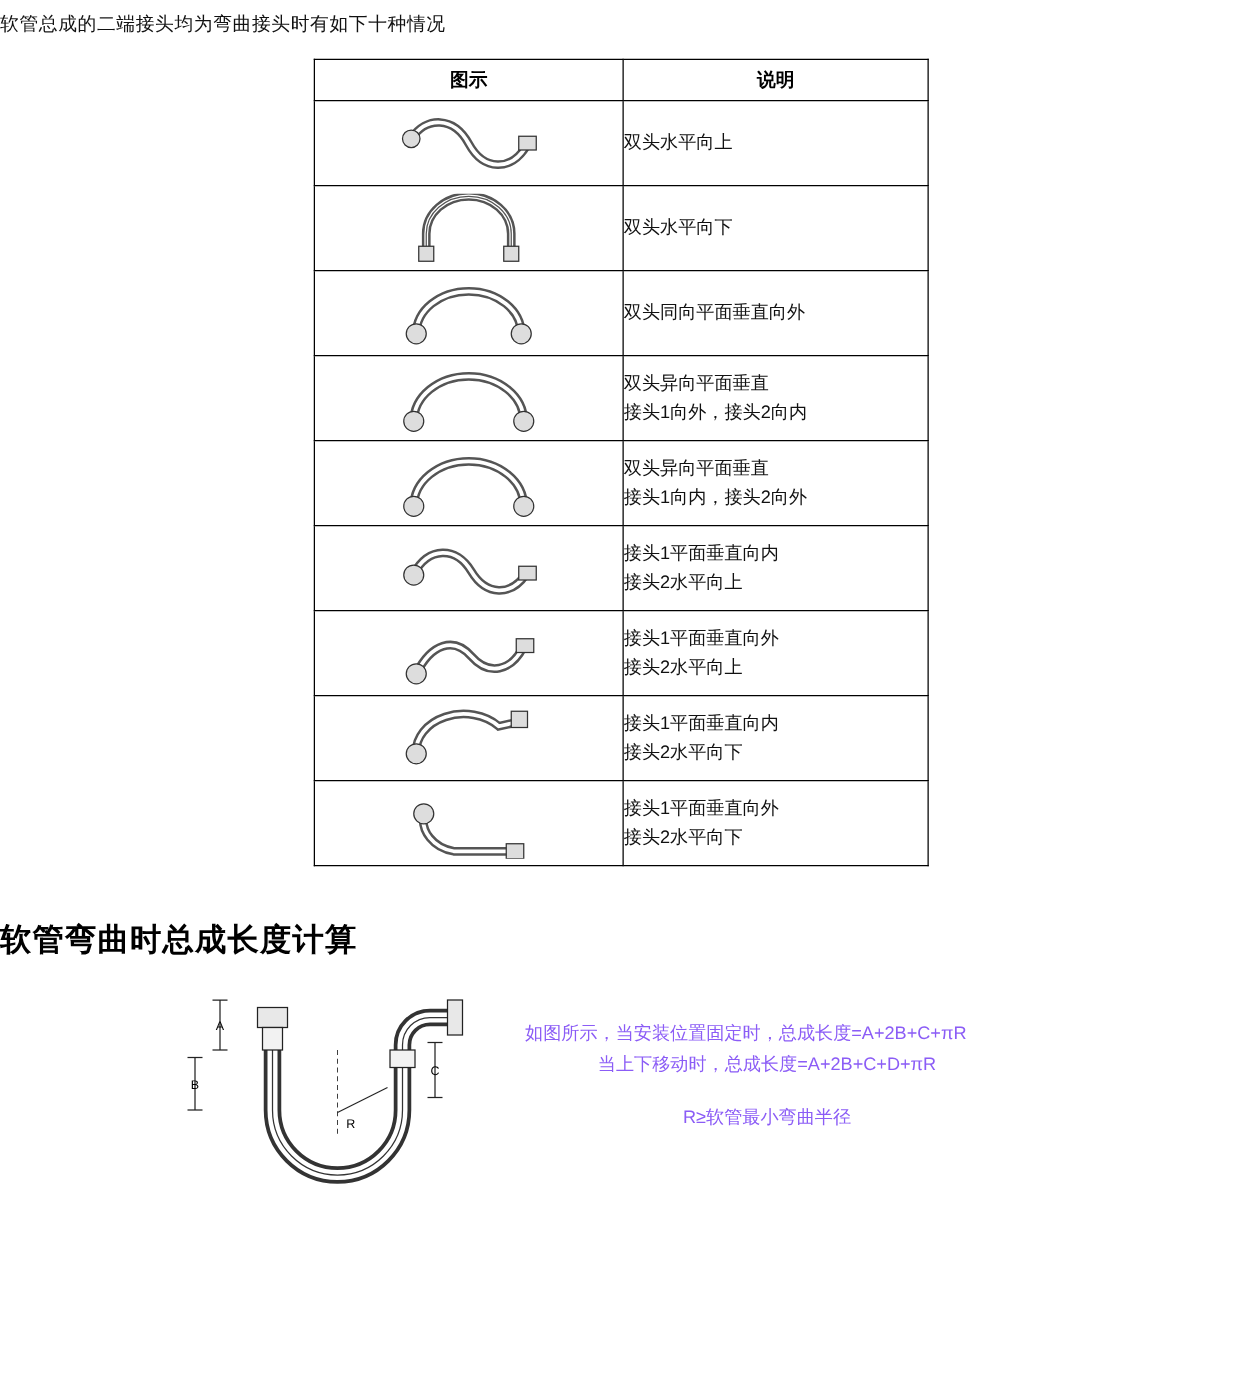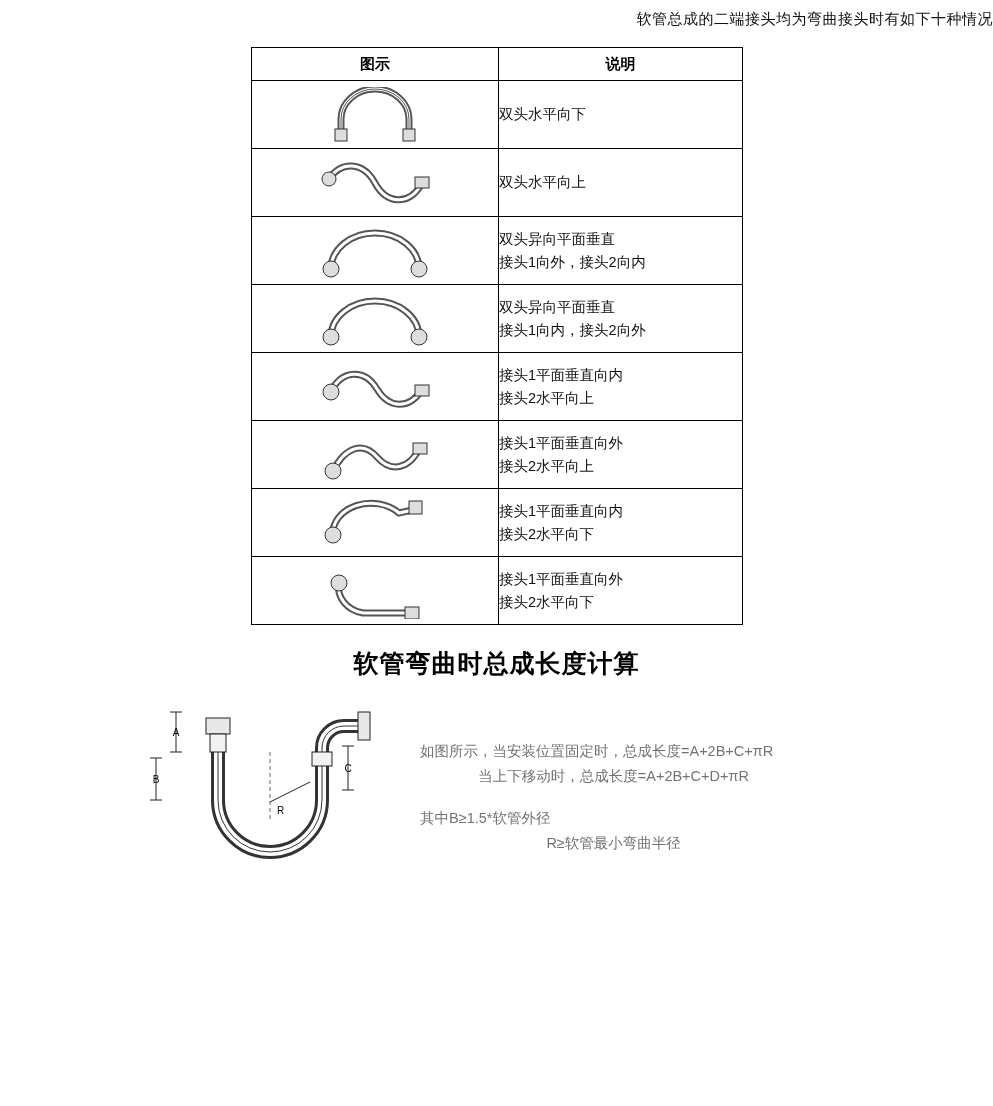--- a/index.html
+++ b/index.html
@@ -10,21 +10,21 @@
     width: 993px;
     height: 1106px;
     background: #ffffff;
     font-family: "Liberation Sans", sans-serif;
     color: #000;
     position: relative;
     overflow: hidden;
   }
 
   .page-heading {
-    text-align: right;
+    text-align: left;
     font-size: 15px;
     margin-top: 10px;
     letter-spacing: 0.5px;
     color: #111;
   }
 
   
   .table-wrap {
     margin: 18px auto 0 auto;
     width: 491px;
@@ -58,44 +58,43 @@
     font-size: 14.5px;
     line-height: 1.55;
     color: #111;
   }
   .desc-line { display: block; white-space: nowrap; }
 
   .fig-svg { display: block; margin: 0 auto; }
 
   
   .calc-title {
-    text-align: center;
     font-size: 25px;
     font-weight: bold;
     letter-spacing: 1px;
-    margin-top: 22px;
+    margin-top: 42px;
     color: #000;
   }
   .calc-body {
     position: relative;
     margin-top: 10px;
     height: 230px;
   }
   .calc-drawing {
     position: absolute;
     left: 140px;
     top: 0;
   }
   .calc-text {
     position: absolute;
     left: 420px;
-    top: 49px;
+    top: 37px;
     font-size: 14.5px;
     line-height: 1.75;
-    color: #737373;
+    color: #8b5cf6;
   }
   .calc-text .spacer { height: 16px; }
   .calc-text .indent { padding-left: 34px; text-align: center; }
 </style>
 </head>
 <body>
 
 <div class="page-heading">软管总成的二端接头均为弯曲接头时有如下十种情况</div>
 
 <div class="table-wrap">
@@ -108,47 +107,60 @@
       <tr>
         <th>图示</th>
         <th>说明</th>
       </tr>
     </thead>
     <tbody>
 
       <tr>
         <td class="fig-cell">
           <svg class="fig-svg" width="140" height="56" viewBox="0 0 140 56">
+            <path d="M24 24 C36 6, 58 6, 70 28 C82 50, 104 50, 116 30" fill="none" stroke="#555" stroke-width="7"></path>
+            <path d="M24 24 C36 6, 58 6, 70 28 C82 50, 104 50, 116 30" fill="none" stroke="#fff" stroke-width="3"></path>
+            <circle cx="24" cy="24" r="7" fill="#ddd" stroke="#333"></circle>
+            <rect x="110" y="22" width="14" height="11" fill="#ddd" stroke="#333"></rect>
+          </svg>
+        </td>
+        <td class="desc-cell">
+          <span class="desc-line">双头水平向上</span>
+        </td>
+      </tr>
+
+      <tr>
+        <td class="fig-cell">
+          <svg class="fig-svg" width="140" height="56" viewBox="0 0 140 56">
             <path d="M36 52 L36 32 A34 30 0 0 1 104 32 L104 52" fill="none" stroke="#555" stroke-width="7"></path>
             <path d="M36 52 L36 32 A34 30 0 0 1 104 32 L104 52" fill="none" stroke="#fff" stroke-width="3"></path>
             <path d="M36 52 L36 32 A34 30 0 0 1 104 32 L104 52" fill="none" stroke="#555" stroke-width="1"></path>
             <rect x="30" y="42" width="12" height="12" fill="#ddd" stroke="#333"></rect>
             <rect x="98" y="42" width="12" height="12" fill="#ddd" stroke="#333"></rect>
           </svg>
         </td>
         <td class="desc-cell">
           <span class="desc-line">双头水平向下</span>
         </td>
       </tr>
 
-      <tr>
-        <td class="fig-cell">
-          <svg class="fig-svg" width="140" height="56" viewBox="0 0 140 56">
-            <path d="M24 24 C36 6, 58 6, 70 28 C82 50, 104 50, 116 30" fill="none" stroke="#555" stroke-width="7"></path>
-            <path d="M24 24 C36 6, 58 6, 70 28 C82 50, 104 50, 116 30" fill="none" stroke="#fff" stroke-width="3"></path>
-            <circle cx="24" cy="24" r="7" fill="#ddd" stroke="#333"></circle>
-            <rect x="110" y="22" width="14" height="11" fill="#ddd" stroke="#333"></rect>
-          </svg>
-        </td>
-        <td class="desc-cell">
-          <span class="desc-line">双头水平向上</span>
-        </td>
-      </tr>
-
-
+
+      <tr>
+        <td class="fig-cell">
+          <svg class="fig-svg" width="140" height="56" viewBox="0 0 140 56">
+            <path d="M28 44 A42 34 0 0 1 112 44" fill="none" stroke="#555" stroke-width="7"></path>
+            <path d="M28 44 A42 34 0 0 1 112 44" fill="none" stroke="#fff" stroke-width="3"></path>
+            <circle cx="28" cy="44" r="8" fill="#ddd" stroke="#333"></circle>
+            <circle cx="112" cy="44" r="8" fill="#ddd" stroke="#333"></circle>
+          </svg>
+        </td>
+        <td class="desc-cell">
+          <span class="desc-line">双头同向平面垂直向外</span>
+        </td>
+      </tr>
 
       <tr>
         <td class="fig-cell">
           <svg class="fig-svg" width="140" height="56" viewBox="0 0 140 56">
             <path d="M26 46 A44 36 0 0 1 114 46" fill="none" stroke="#555" stroke-width="7"></path>
             <path d="M26 46 A44 36 0 0 1 114 46" fill="none" stroke="#fff" stroke-width="3"></path>
             <circle cx="26" cy="46" r="8" fill="#ddd" stroke="#333"></circle>
             <circle cx="114" cy="46" r="8" fill="#ddd" stroke="#333"></circle>
           </svg>
         </td>
@@ -271,16 +283,15 @@
 
     <line x1="130" y1="112" x2="170" y2="92" stroke="#222" stroke-width="1"></line>
     <line x1="130" y1="62" x2="130" y2="130" stroke="#222" stroke-width="0.7" stroke-dasharray="4 3"></line>
     <text x="137" y="124" font-size="10" font-family="Liberation Sans, sans-serif">R</text>
   </svg>
 
   <div class="calc-text">
     <div>如图所示，当安装位置固定时，总成长度=A+2B+C+πR</div>
     <div class="indent">当上下移动时，总成长度=A+2B+C+D+πR</div>
     <div class="spacer"></div>
-    <div>其中B≥1.5*软管外径</div>
     <div class="indent">R≥软管最小弯曲半径</div>
   </div>
 </div>
 
 </body></html>

